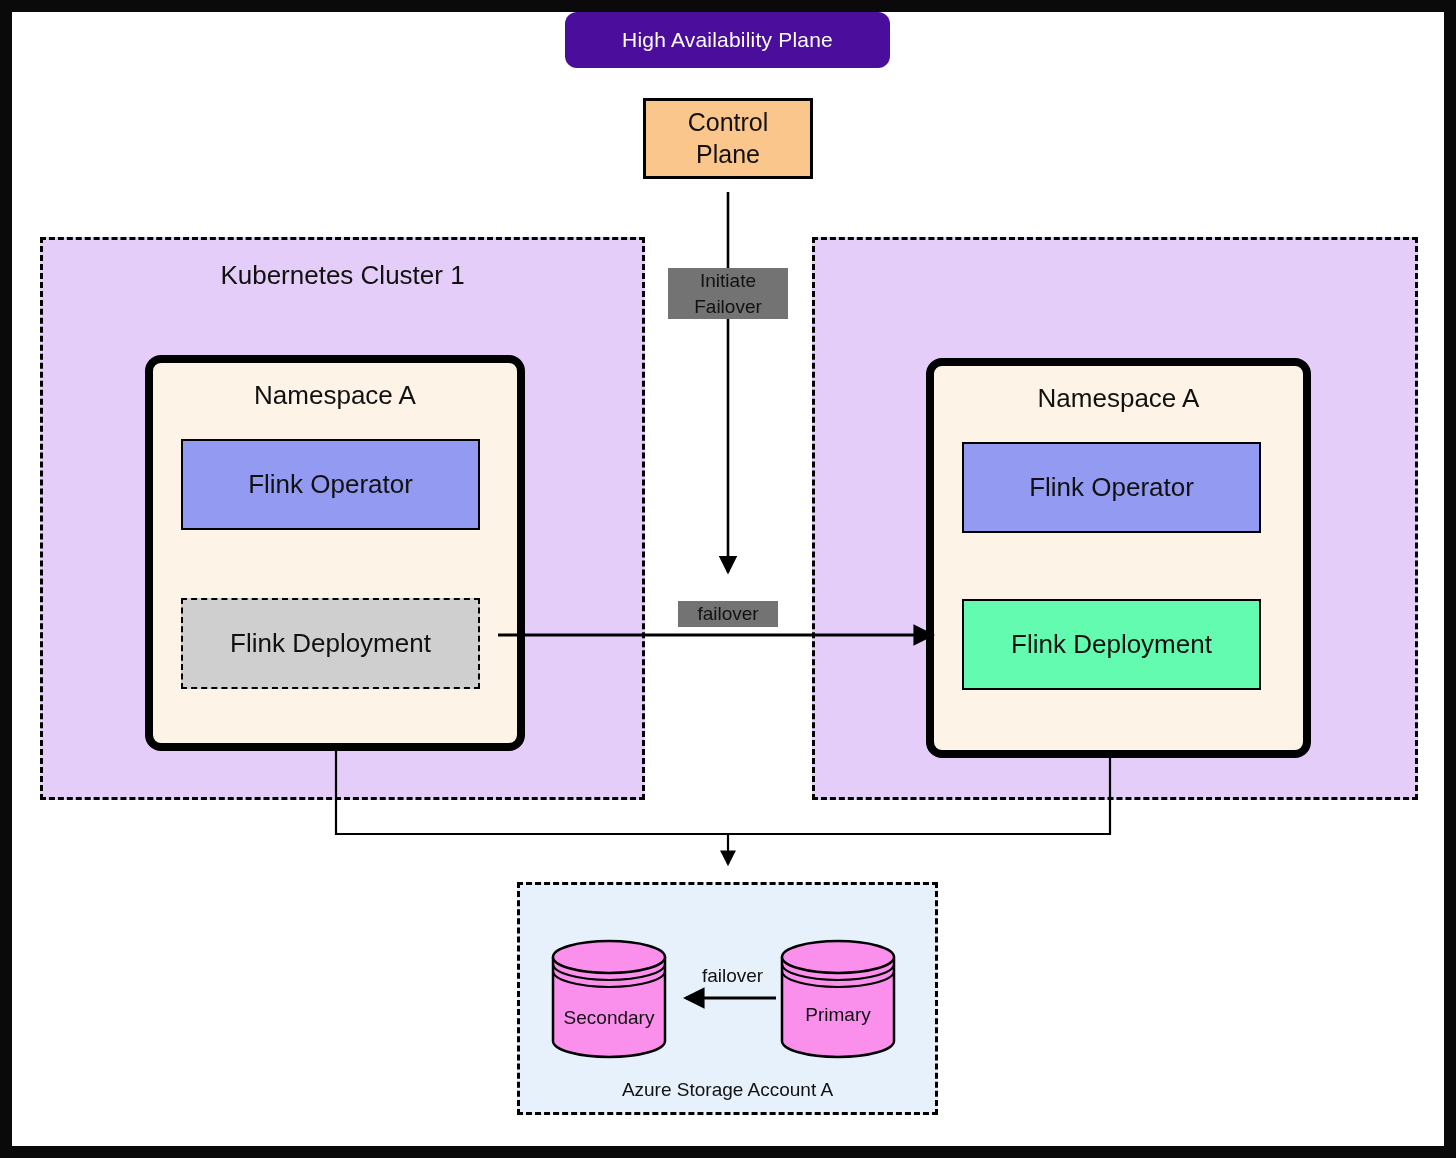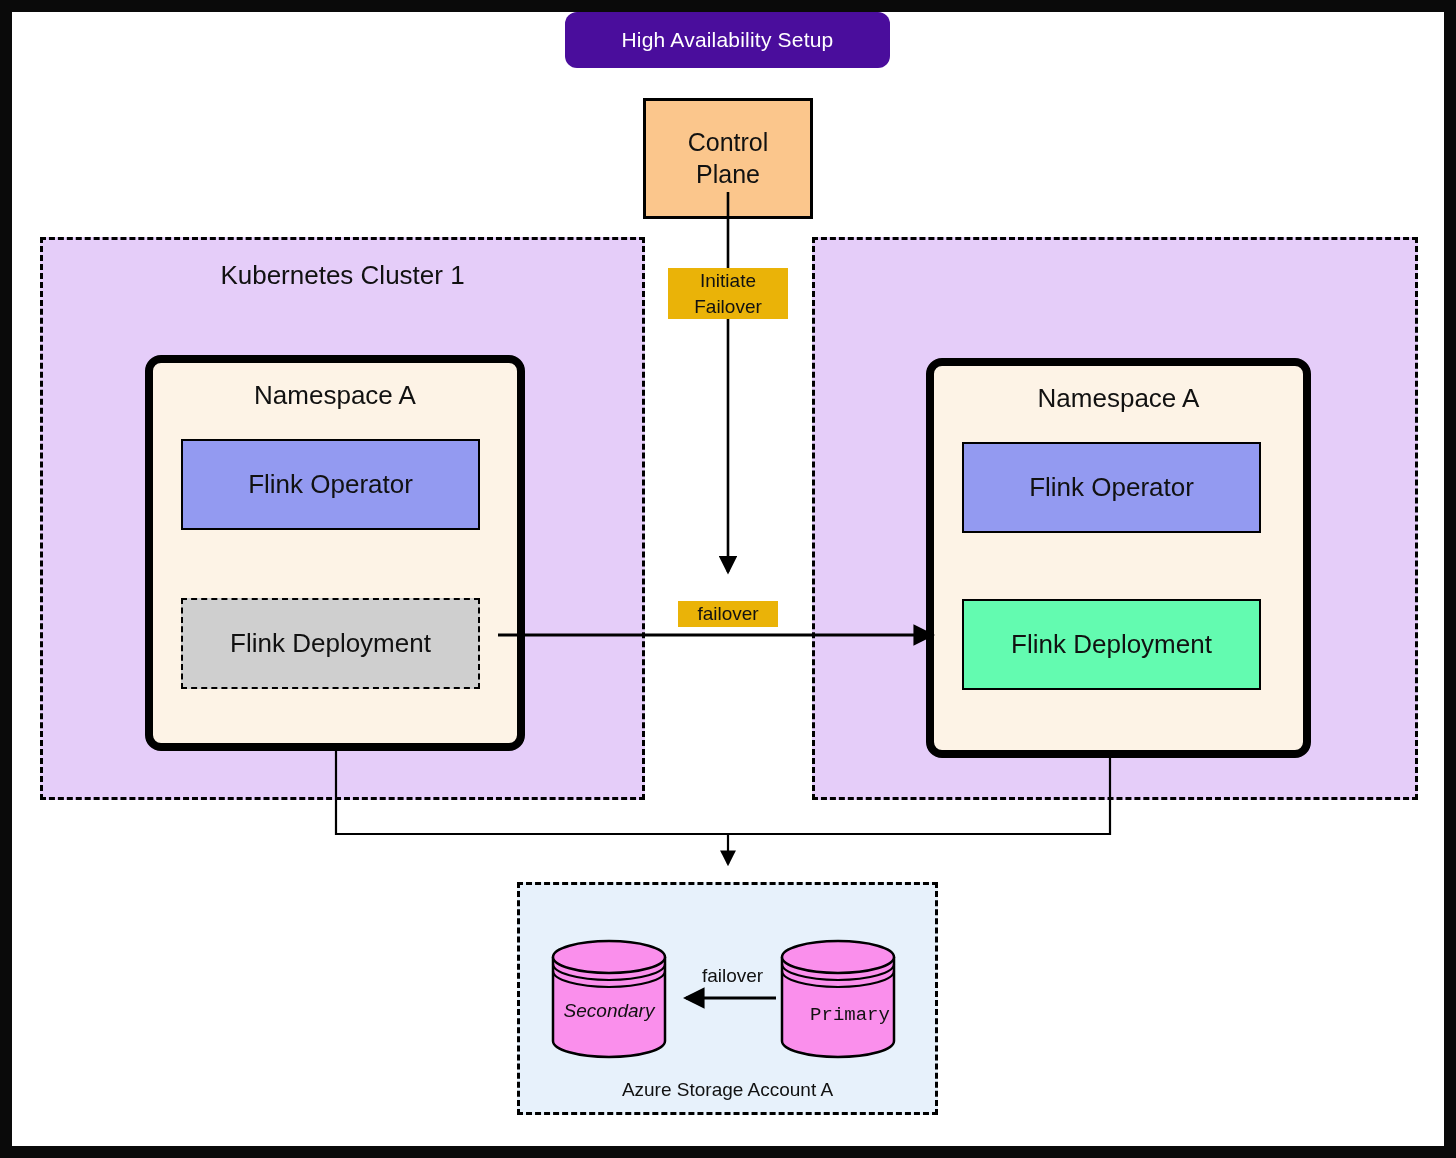--- a/index.html
+++ b/index.html
@@ -16,21 +16,21 @@
   }
   .banner{
     position:absolute;left:565px;top:12px;width:325px;height:56px;
     background:var(--banner-bg,#4A0D9C);
     border-radius:12px;
     display:flex;align-items:center;justify-content:center;
     color:#fff;font-size:21px;letter-spacing:.2px;
     z-index:5;
   }
   .control-plane{
-    position:absolute;left:643px;top:98px;width:170px;height:121px;
+    position:absolute;left:643px;top:98px;width:170px;height:81px;
     background:var(--control-plane-bg,#FBC68C);
     border:3px solid #000;box-sizing:border-box;
     display:flex;align-items:center;justify-content:center;text-align:center;
     font-size:25px;line-height:1.25;white-space:pre-line;
     z-index:5;
   }
   .cluster{
     position:absolute;top:237px;width:605px;height:563px;
     background:var(--cluster-bg,#E5CDF9);
     border:3px dashed #000;box-sizing:border-box;
@@ -60,54 +60,54 @@
     top:76px;background:var(--operator-bg,#939AF1);border:2px solid #000;
   }
   .deployment-standby{
     top:235px;background:var(--deployment-standby-bg,#CFCFCF);border:2px dashed #000;
   }
   .deployment-active{
     top:233px;background:var(--deployment-active-bg,#63FBB0);border:2px solid #000;
   }
   .edge-label{
     position:absolute;z-index:10;text-align:center;font-size:19px;line-height:1.35;
-    background:#eab308;white-space:pre-line;
+    background:#737373;white-space:pre-line;
   }
   .lbl-initiate{left:668px;top:268px;width:120px;}
   .lbl-failover-mid{left:678px;top:601px;width:100px;}
   .storage{
     position:absolute;left:517px;top:882px;width:421px;height:233px;
     background:var(--storage-bg,#E7F1FB);
     border:3px dashed #000;box-sizing:border-box;
     z-index:1;
   }
   .cyl{position:absolute;top:52px;width:118px;height:126px;z-index:2;}
   .cyl.secondary{left:30px;}
   .cyl.primary{left:259px;}
   .cyl-label{
     position:absolute;z-index:4;text-align:center;font-size:19px;width:118px;
   }
-  .lbl-secondary{left:30px;top:115px;font-style:italic;}
-  .lbl-primary{left:271px;top:119px;font-family:Liberation Mono, monospace;}
+  .lbl-secondary{left:30px;top:122px;}
+  .lbl-primary{left:259px;top:119px;}
   .lbl-storage-failover{
     position:absolute;left:155px;top:80px;width:115px;text-align:center;font-size:19px;z-index:4;
   }
   .storage-title{
     position:absolute;left:0;right:0;top:194px;text-align:center;font-size:19px;z-index:4;
   }
   svg.overlay{
     position:absolute;left:0;top:0;z-index:8;pointer-events:none;
   }
 </style>
 </head>
 <body>
 
 <div class="canvas">
 
-  <div class="banner">High Availability Setup</div>
+  <div class="banner">High Availability Plane</div>
 
   <div class="control-plane">Control
 Plane</div>
 
   <div class="cluster c1">
     <div class="cluster-title">Kubernetes Cluster 1</div>
     <div class="namespace">
       <div class="namespace-title">Namespace A</div>
       <div class="node operator">Flink Operator</div>
       <div class="node deployment-standby">Flink Deployment</div>

